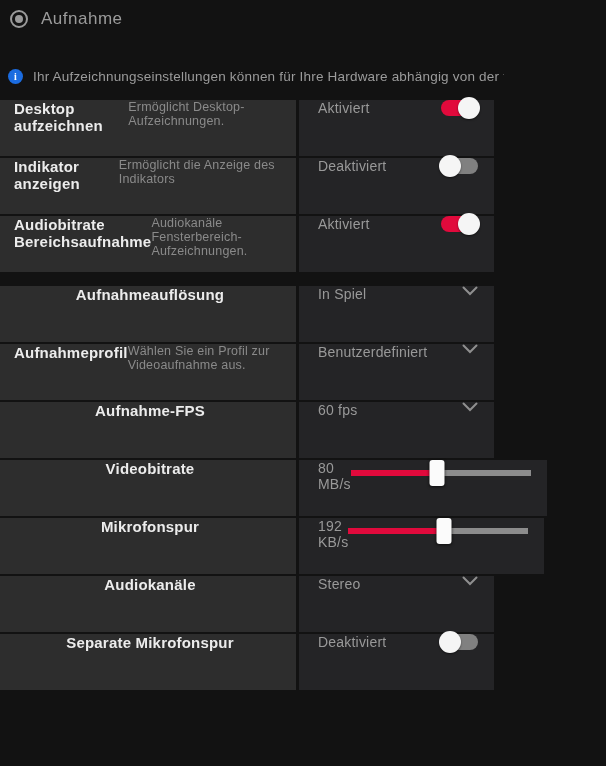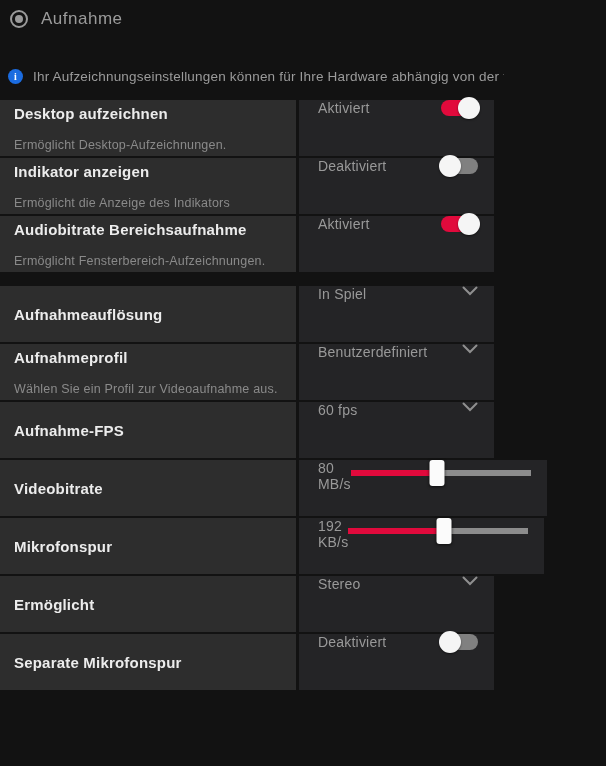--- a/index.html
+++ b/index.html
@@ -51,31 +51,31 @@
   
   .list{margin-top:13px;}
   .group .row{margin-bottom:2px;}
   .group-gap{height:12px;}
 
   .row{
     display:flex;height:56px;
   }
   .cell-left{
     width:296px;flex:0 0 296px;background:var(--cell-left-bg);
-    display:flex;flex-direction:column;justify-content:center;
+    display:flex;flex-direction:row;justify-content:center;
     padding-left:14px;padding-right:10px;
   }
   .cell-sep{width:3px;flex:0 0 3px;background:var(--page-bg);}
   .cell-right{
     flex:1;background:var(--cell-right-bg);margin-right:10px;
     display:flex;align-items:flex-start;justify-content:space-between;
     padding-left:19px;padding-right:16px;
   }
   .row-title{color:var(--title-color);font-size:15px;font-weight:bold;letter-spacing:.2px;}
-  .row-sub{color:var(--sub-color);font-size:12.5px;margin-top:16px;letter-spacing:.2px;}
+  .row-sub{color:var(--sub-color);font-size:12.5px;margin-top:0;letter-spacing:.2px;}
   .value{color:var(--value-color);font-size:14px;letter-spacing:.2px;}
 
   
   .toggle{
     position:relative;width:37px;height:16px;border-radius:8px;
     background:var(--toggle-off);cursor:pointer;flex:0 0 auto;
   }
   .toggle.on{background:var(--accent);}
   .toggle .knob{
     position:absolute;top:-3px;width:22px;height:22px;border-radius:50%;
@@ -149,21 +149,21 @@
           <span class="value">Deaktiviert</span>
           <div class="toggle off">
               <div class="knob"></div>
             </div>
         </div>
       </div>
 
       <div class="row">
         <div class="cell-left">
           <div class="row-title">Audiobitrate Bereichsaufnahme</div>
-          <div class="row-sub">Ermöglicht Fensterbereich-Aufzeichnungen.</div>
+          <div class="row-sub">Audiokanäle Fensterbereich-Aufzeichnungen.</div>
         </div>
         <div class="cell-sep"></div>
         <div class="cell-right">
           <span class="value">Aktiviert</span>
           <div class="toggle on">
               <div class="knob"></div>
             </div>
         </div>
       </div>
 
@@ -245,21 +245,21 @@
           <div class="slider" style="--pct: 53%;">
             <div class="track"></div>
             <div class="fill"></div>
             <div class="handle"></div>
           </div>
         </div>
       </div>
 
       <div class="row">
         <div class="cell-left">
-          <div class="row-title">Ermöglicht</div>
+          <div class="row-title">Audiokanäle</div>
         </div>
         <div class="cell-sep"></div>
         <div class="cell-right">
           <span class="value">Stereo</span>
           <span class="chevron">
             <svg width="16" height="10" viewBox="0 0 16 10">
                 <polyline points="1.5,1.5 8,8 14.5,1.5" fill="none" stroke="currentColor" stroke-width="2" stroke-linecap="round"></polyline>
               </svg>
           </span>
         </div>

